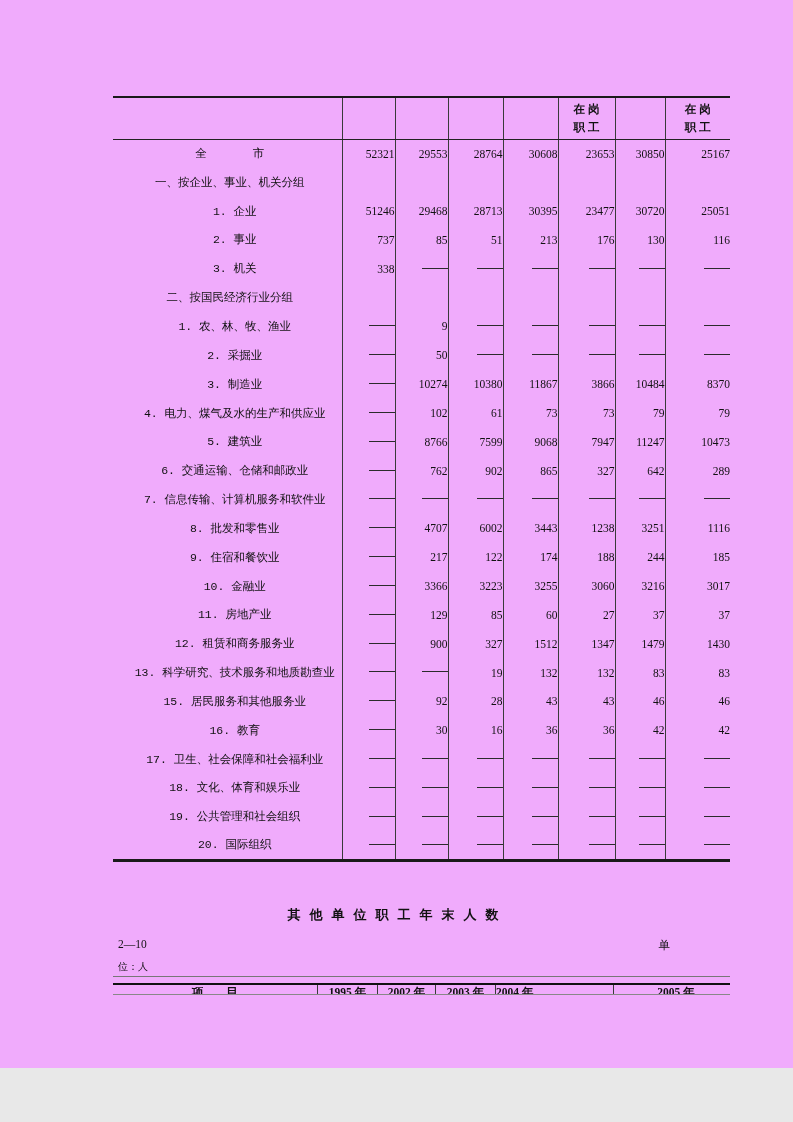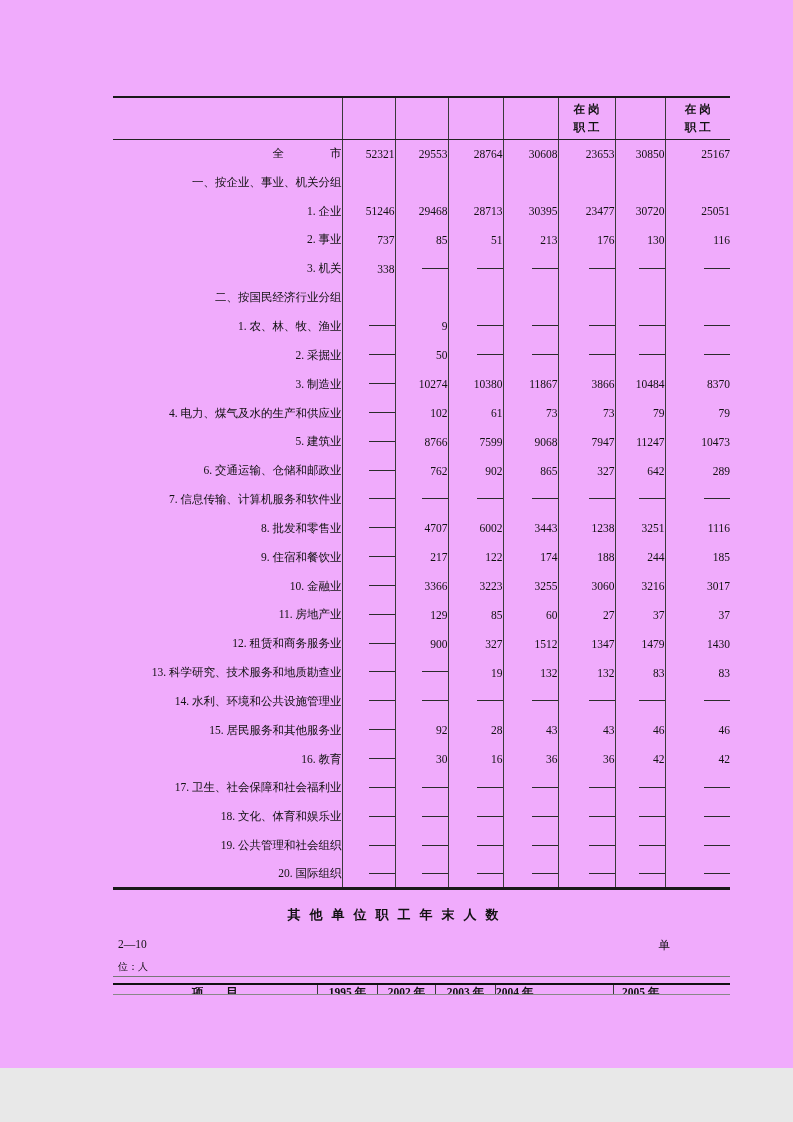--- a/index.html
+++ b/index.html
@@ -32,21 +32,21 @@
   table.t1 th+th, table.t1 td+td{border-left:1px solid #3a3a3a;}
   table.t1 thead tr{height:42px;}
   table.t1 tbody tr{height:28.85px;}
   .hdr2{
     font-weight:bold;
     text-align:center;
     line-height:18px;
     font-size:11.5px;
     font-family:"Liberation Sans","DejaVu Sans",sans-serif;
   }
-  td.lbl{text-align:right;}
+  td.lbl{text-align:center;font-family:Liberation Mono, monospace;}
   td.lbl.ind0{padding-left:5px;}
   td.lbl.ind1{padding-left:15px;}
   td.num{text-align:right;padding-right:6px;}
   span.dash{
     display:inline-block;
     width:26px;height:0;
     border-top:1.6px solid #2b2b2b;
     vertical-align:middle;
     position:relative;top:-2px;
   }
@@ -89,21 +89,21 @@
     box-sizing:border-box;
     white-space:nowrap;
     overflow:hidden;
   }
   .t2-head .cell+.cell{border-left:1px solid #3a3a3a;}
   .c-item{width:204px;text-align:center;}
   .c-y0{width:60px;text-align:center;}
   .c-y1{width:58px;text-align:center;}
   .c-y2{width:60px;text-align:center;}
   .c-y3{width:118px;text-align:left;}
-  .c-y4{width:117px;text-align:left;padding-left:8px;}
+  .c-y4{width:117px;text-align:center;padding-left:8px;}
 </style>
 </head>
 <body>
 
 <div class="sheet">
 
   <table class="t1">
     <colgroup>
       <col style="width:229px">
         <col style="width:53px">
@@ -317,30 +317,20 @@
           <td class="lbl ind1">13. 科学研究、技术服务和地质勘查业</td>
           <td class="num"><span class="dash"></span></td>
           <td class="num"><span class="dash"></span></td>
           <td class="num">19</td>
           <td class="num">132</td>
           <td class="num">132</td>
           <td class="num">83</td>
           <td class="num">83</td>
         </tr>
         <tr>
-          <td class="lbl ind1">14. 水利、环境和公共设施管理业</td>
-          <td class="num"><span class="dash"></span></td>
-          <td class="num"><span class="dash"></span></td>
-          <td class="num"><span class="dash"></span></td>
-          <td class="num"><span class="dash"></span></td>
-          <td class="num"><span class="dash"></span></td>
-          <td class="num"><span class="dash"></span></td>
-          <td class="num"><span class="dash"></span></td>
-        </tr>
-        <tr>
           <td class="lbl ind1">15. 居民服务和其他服务业</td>
           <td class="num"><span class="dash"></span></td>
           <td class="num">92</td>
           <td class="num">28</td>
           <td class="num">43</td>
           <td class="num">43</td>
           <td class="num">46</td>
           <td class="num">46</td>
         </tr>
         <tr>

